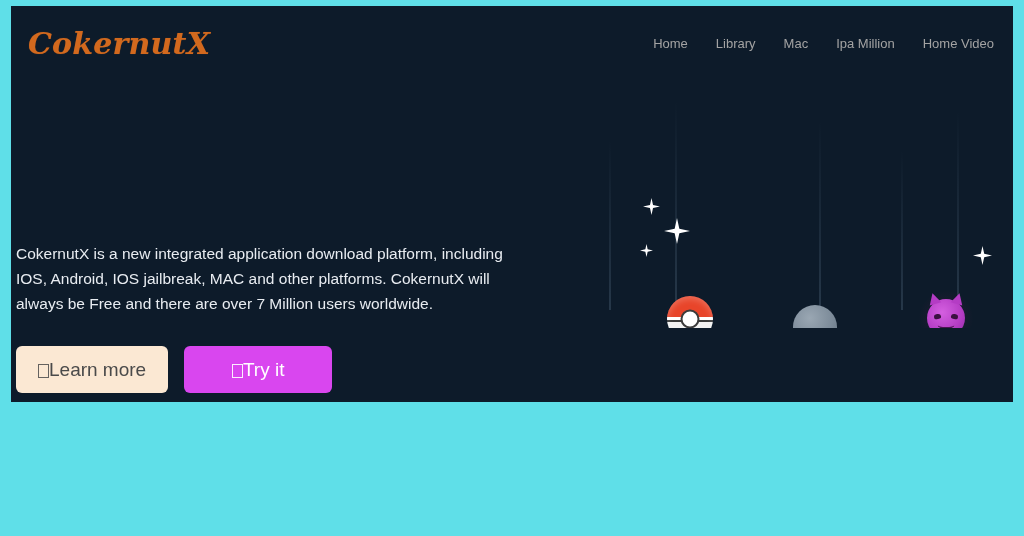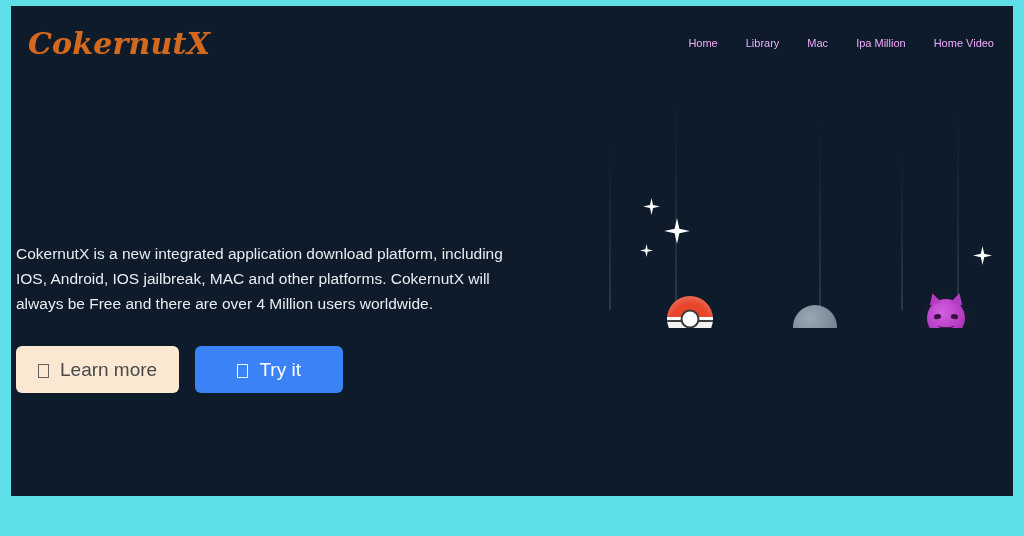--- a/index.html
+++ b/index.html
@@ -23,21 +23,21 @@
     left: 0; top: 0;
     width: 1024px; height: 536px;
     background: #5fdfe8;
   }
 
   .page {
     position: absolute;
     left: 11px;
     top: 6px;
     width: 1002px;
-    height: 490px;
+    height: 396px;
     background: #0d1b2a;
     overflow: hidden;
   }
 
   
   .header {
     position: absolute;
     left: 0; top: 0;
     width: 100%;
     height: 74px;
@@ -58,22 +58,22 @@
     text-shadow: 0 0 1px rgba(210,105,30,0.4);
   }
 
   .nav {
     display: flex;
     align-items: center;
     gap: 28px;
   }
 
   .nav-item {
-    color: #f0abfc;
-    font-size: 11px;
+    color: #a3a3a3;
+    font-size: 13px;
     font-weight: 400;
     text-decoration: none;
     white-space: nowrap;
     cursor: pointer;
   }
 
   
   .hero {
     position: absolute;
     left: 5px;
@@ -107,40 +107,39 @@
     margin-top: 30px;
     display: flex;
     align-items: center;
     gap: 16px;
   }
 
   .btn {
     display: inline-flex;
     align-items: center;
     justify-content: center;
-    gap: 11px;
     height: 47px;
     border-radius: 6px;
     font-size: 19px;
     font-weight: 400;
     border: none;
     cursor: pointer;
     white-space: nowrap;
     font-family: "Liberation Sans", sans-serif;
   }
 
   .btn-learn {
     background: #fbe8d3;
     color: #4a4a4a;
     padding: 0 22px;
     min-width: 150px;
   }
 
   .btn-try {
-    background: #3b82f6;
+    background: #d946ef;
     color: #ffffff;
     padding: 0 28px;
     min-width: 148px;
   }
 
   
   .tofu {
     display: inline-block;
     width: 11px;
     height: 14px;
@@ -299,21 +298,21 @@
         <span class="horn left"></span>
         <span class="horn right"></span>
         <span class="eye left"></span>
         <span class="eye right"></span>
         <span class="mouth"></span>
       </div>
     </div>
 
     <div class="hero">
 
-      <p class="hero-desc">CokernutX is a new integrated application download platform, including IOS, Android, IOS jailbreak, MAC and other platforms. CokernutX will always be Free and there are over 4 Million users worldwide.</p>
+      <p class="hero-desc">CokernutX is a new integrated application download platform, including IOS, Android, IOS jailbreak, MAC and other platforms. CokernutX will always be Free and there are over 7 Million users worldwide.</p>
 
       <div class="hero-actions">
         <button class="btn btn-learn">
           <span class="tofu"></span>
           <span>Learn more</span>
         </button>
 
         <button class="btn btn-try">
           <span class="tofu"></span>
           <span>Try it</span>

